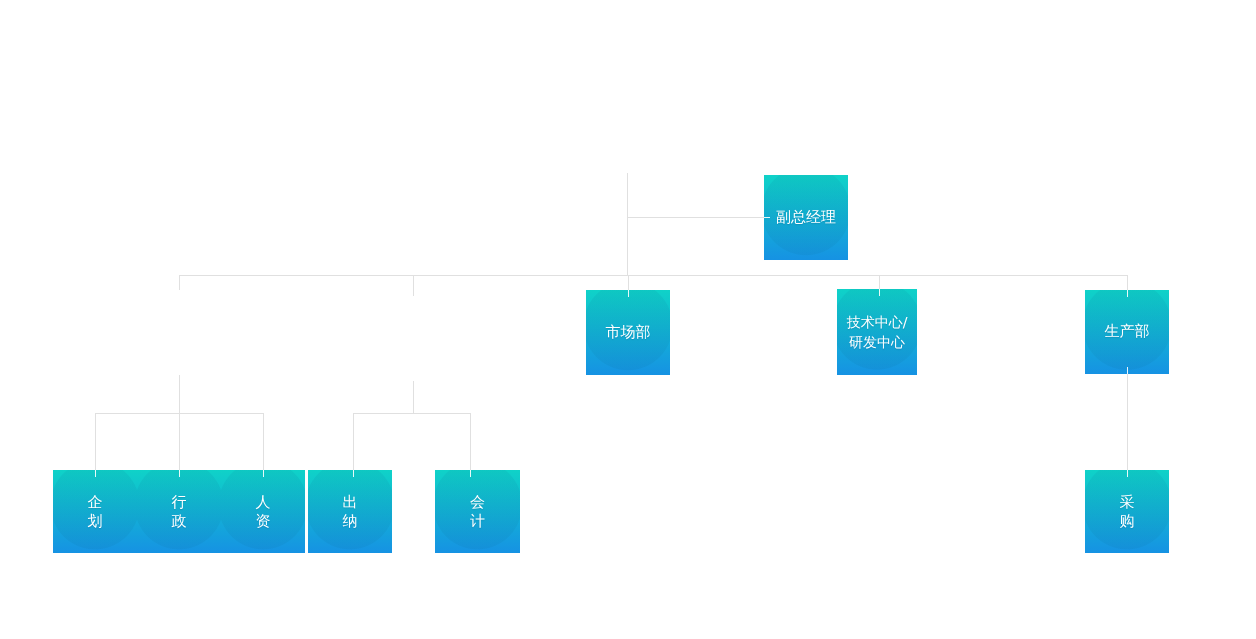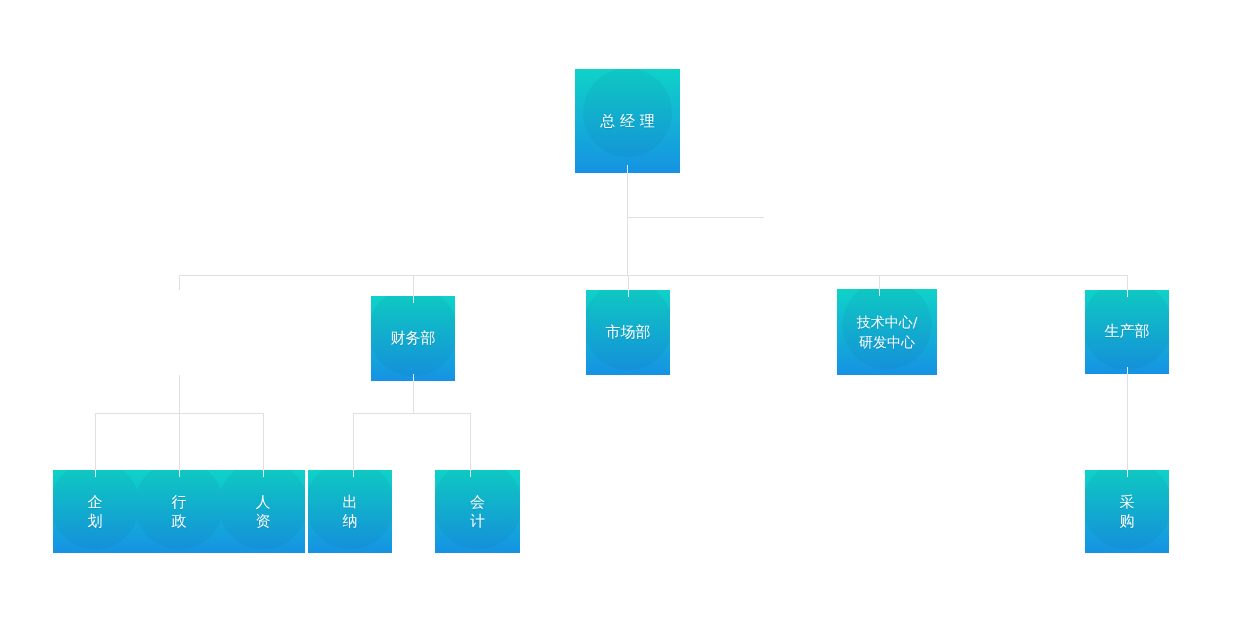--- a/index.html
+++ b/index.html
@@ -56,31 +56,28 @@
   <div class="cline h" style="left:95px;top:413px;width:168px;"></div>
   <div class="cline v" style="left:95px;top:413px;height:57px;"></div>
   <div class="cline v" style="left:179px;top:413px;height:57px;"></div>
   <div class="cline v" style="left:263px;top:413px;height:57px;"></div>
   <div class="cline v" style="left:413px;top:381px;height:32px;"></div>
   <div class="cline h" style="left:353px;top:413px;width:117px;"></div>
   <div class="cline v" style="left:353px;top:413px;height:57px;"></div>
   <div class="cline v" style="left:470px;top:413px;height:57px;"></div>
   <div class="cline v" style="left:1127px;top:374px;height:96px;"></div>
 
-  <div class="node" style="left:575px;top:69px;width:105px;height:104px;">
-    <span class="lbl">总 经 理</span>
+  <div class="node" style="left:764px;top:175px;width:84px;height:85px;">
+    <span class="lbl">副总经理</span>
   </div>
 
-  <div class="node" style="left:371px;top:296px;width:84px;height:85px;">
-    <span class="lbl">财务部</span>
-  </div>
   <div class="node" style="left:586px;top:290px;width:84px;height:85px;">
     <span class="lbl">市场部</span>
   </div>
-  <div class="node" style="left:837px;top:289px;width:100px;height:86px;">
+  <div class="node" style="left:837px;top:289px;width:80px;height:86px;">
     <span class="lbl small">技术中心/
 研发中心</span>
   </div>
   <div class="node" style="left:1085px;top:290px;width:84px;height:84px;font-family:Liberation Mono, monospace;">
     <span class="lbl">生产部</span>
   </div>
 
   <div class="node" style="left:53px;top:470px;width:84px;height:83px;">
     <span class="lbl">企
 划</span>

